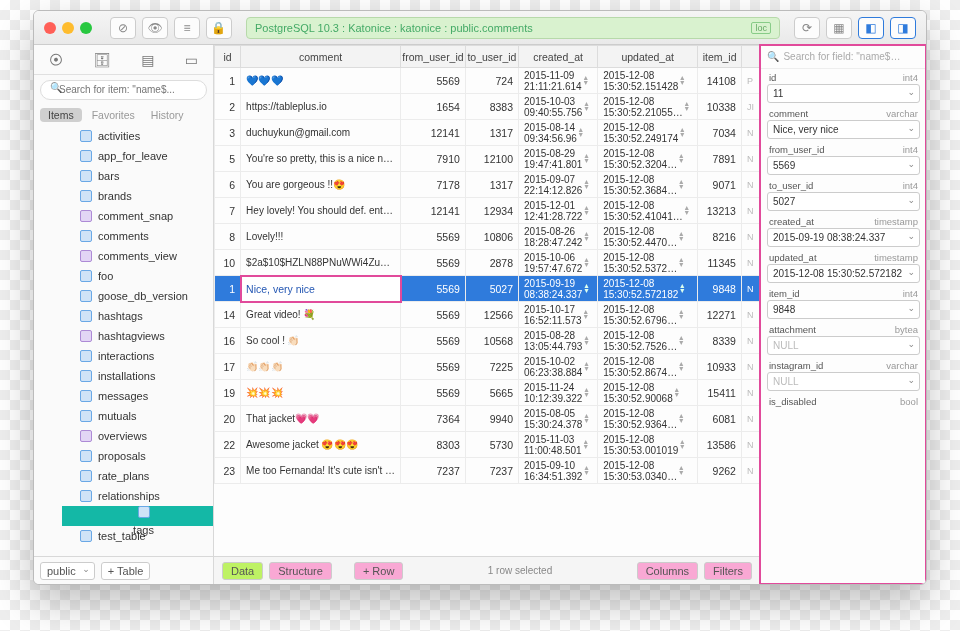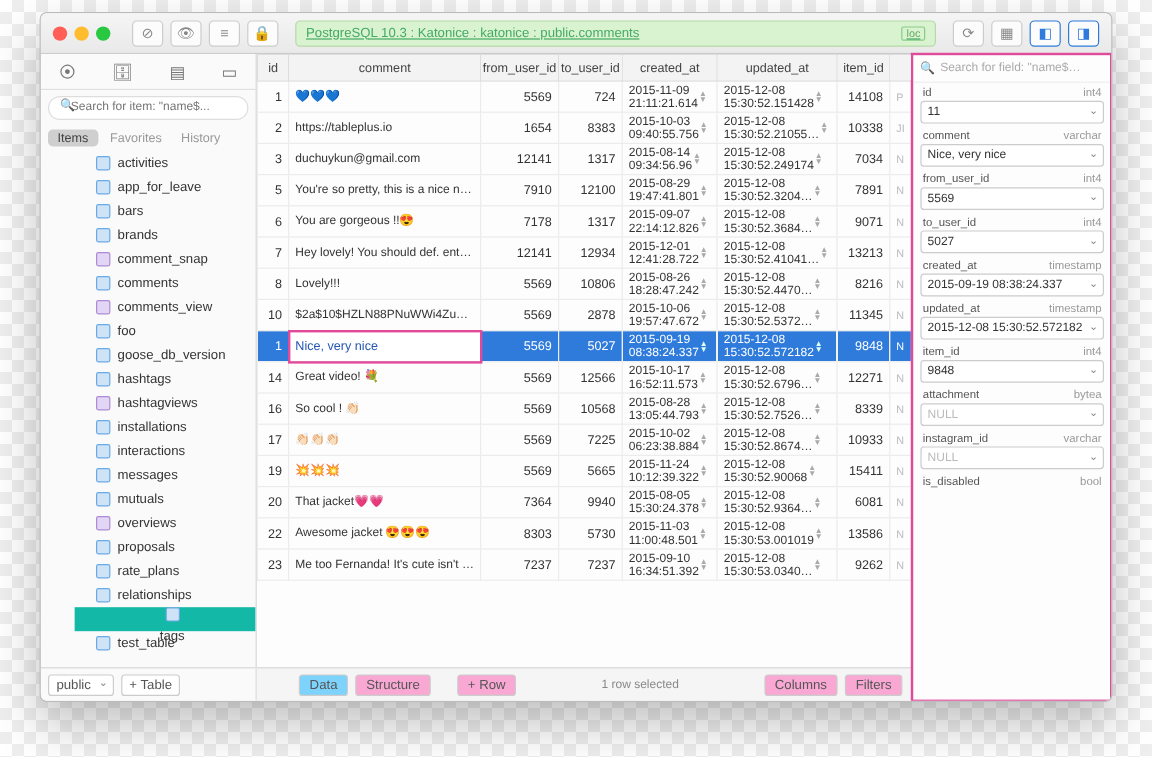--- a/index.html
+++ b/index.html
@@ -8,21 +8,21 @@
   linear-gradient(45deg,#eee 25%,transparent 25%),
   linear-gradient(-45deg,#eee 25%,transparent 25%),
   linear-gradient(45deg,transparent 75%,#eee 75%),
   linear-gradient(-45deg,transparent 75%,#eee 75%);
   background-size:20px 20px; background-position:0 0,0 10px,10px -10px,-10px 0; z-index:-1;}
 .win { position:absolute; left:33px; top:10px; width:894px; height:575px; background:#fdfdfd; border:1px solid #bbb; border-radius:6px; box-shadow:0 18px 40px rgba(0,0,0,.25); display:flex; flex-direction:column; overflow:hidden; }
 .titlebar { height:34px; background:linear-gradient(#f5f5f5,#e9e9e9); border-bottom:1px solid #ccc; display:flex; align-items:center; padding:0 10px; gap:6px; }
 .dot { width:12px; height:12px; border-radius:50%; }
 .red{background:#ff5f57}.yellow{background:#febc2e}.green{background:#28c840}
 .tbtn { width:26px; height:22px; border:1px solid #ccc; border-radius:4px; background:#fcfcfc; color:#888; font-size:12px; display:flex; align-items:center; justify-content:center; }
-.pathbox { flex:1; margin:11px 8px; background:#d9f2cf; border:1px solid #b7d9aa; border-radius:4px; height:22px; font-size:11px; color:#4a6; display:flex; align-items:center; padding:0 8px;text-decoration:underline; }
+.pathbox { flex:1; margin:11px 8px; background:#d9f2cf; border:1px solid #b7d9aa; border-radius:4px; height:22px; font-size:11px; color:#4a6; display:flex; align-items:center; padding:0 8px; }
 .loc { font-size:9px; border:1px solid #8c8; border-radius:2px; padding:0 3px; margin-left:auto; color:#6a6; }
 .body { flex:1; display:flex; min-height:0; }
 .sidebar { width:180px; border-right:1px solid #d8d8d8; display:flex; flex-direction:column; background:#fafafa; }
 .sideicons { height:30px; display:flex; justify-content:space-around; align-items:center; border-bottom:1px solid #e0e0e0; color:#777; font-size:14px; }
 .sidesearch { margin:4px 6px; }
 .sidesearch input { width:100%; height:20px; border:1px solid #ddd; border-radius:10px; padding:0 18px; font-size:10px; color:#888; background:#fff; }
 .sidesearch { position:relative; }
 .sidesearch::before { content:"🔍"; position:absolute; left:10px; top:3px; font-size:10px; color:#aaa; }
 .sidetabs { display:flex; gap:4px; padding:4px 6px; font-size:10.5px; color:#999; }
 .sidetabs .act { background:#cfcfcf; color:#444; border-radius:4px; padding:1px 8px; }
@@ -43,21 +43,21 @@
 td { border:1px solid #ececec; height:26px; padding:0 5px; color:#333; white-space:nowrap; overflow:hidden; text-overflow:ellipsis; }
 td.num,th.num{text-align:right;}
 tr.selrow td { background:#2f7bdc; color:#fff; }
 tr.selrow td.editing { background:#fff; color:#2457b3; outline:2px solid #e14a9b; outline-offset:-1px; }
 .twoline { line-height:1.1; font-size:10px; }
 .upd { display:flex; align-items:center; gap:2px; }
 .upd .sp { color:#aaa; font-size:8px; line-height:.6; }
 tr.selrow .upd .sp{color:#dfe;}
 .status { height:28px; border-top:1px solid #d8d8d8; display:flex; align-items:center; padding:0 8px; gap:6px; font-size:11px; color:#555; background:#f5f5f5; }
 .status .pill { border:1px solid #ccc; border-radius:3px; padding:2px 8px; background:#f9a8d4; }
-.status .pill.act { background:#7dd3fc;margin-left:27px; }
+.status .pill.act { background:#bef264; }
 .status .mid { flex:1; text-align:center; color:#888; font-size:10px; }
 .inspector { width:166px; border-left:1px solid #d8d8d8; outline:2px solid #e14a9b; outline-offset:-1px; display:flex; flex-direction:column; font-size:10px; background:#fdfdfd; }
 .inspsearch { height:24px; border-bottom:1px solid #eee; display:flex; align-items:center; padding:0 6px; color:#aaa; gap:4px; }
 .inspbody { flex:1; overflow:auto; padding:2px 6px; }
 .fld { margin-bottom:4px; }
 .fldlbl { display:flex; justify-content:space-between; color:#555; font-size:9.5px; padding:1px 2px; }
 .fldlbl .ty{color:#999;}
 .fldval { border:1px solid #ccc; border-radius:3px; height:19px; padding:0 15px 0 5px; display:flex; align-items:center; background:#fff; color:#333; position:relative; overflow:hidden; white-space:nowrap; }
 .fldval::after{content:"⌄";position:absolute;right:4px;top:2px;font-size:9px;color:#888;}
 .fldval.null{color:#bbb;}
@@ -144,25 +144,25 @@
           <div class="trow">
             <span class="ic"></span>
             <span>hashtags</span>
           </div>
           <div class="trow">
             <span class="ic view"></span>
             <span>hashtagviews</span>
           </div>
           <div class="trow">
             <span class="ic"></span>
+            <span>interactions</span>
+          </div>
+          <div class="trow">
+            <span class="ic"></span>
             <span>installations</span>
-          </div>
-          <div class="trow">
-            <span class="ic"></span>
-            <span>interactions</span>
           </div>
           <div class="trow">
             <span class="ic"></span>
             <span>messages</span>
           </div>
           <div class="trow">
             <span class="ic"></span>
             <span>mutuals</span>
           </div>
           <div class="trow">

